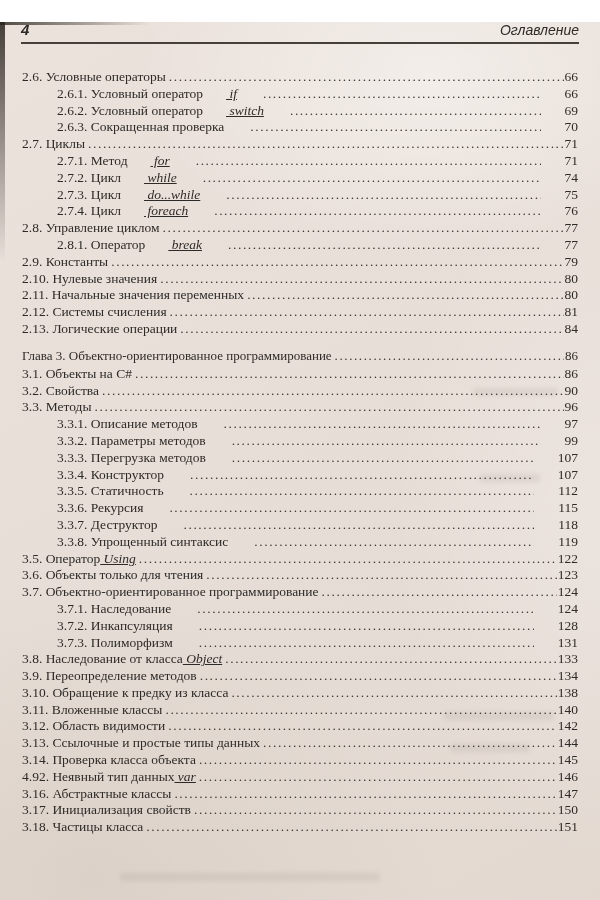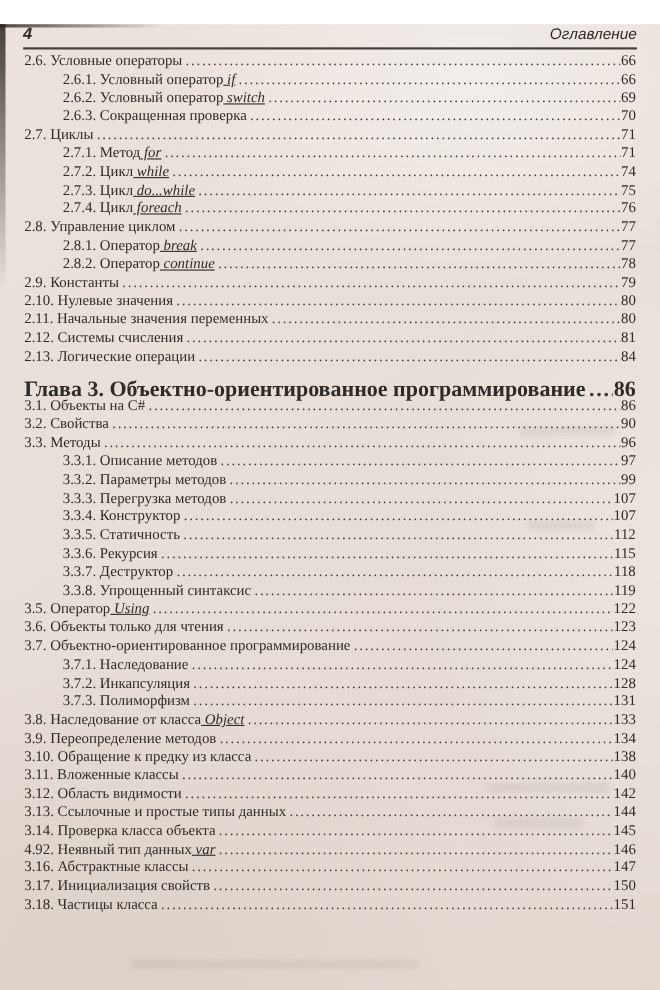--- a/index.html
+++ b/index.html
@@ -47,27 +47,27 @@
     border-bottom: 2px solid #46403a;
     display: flex; justify-content: space-between; align-items: baseline;
     font-family: "Liberation Sans", sans-serif;
     font-style: italic;
     line-height: 16px;
   }
   .header .page-num   { font-size: 15px; font-weight: bold; }
   .header .head-title { font-size: 14px; }
 
   
-  .toc { margin: 2px 22px 0 22px; }
+  .toc { margin: 25px 22px 0 22px; }
   .row {
     display: flex; align-items: baseline;
     height: 16.8px; font-size: 13.5px; white-space: nowrap;
   }
-  .row.indent  { padding-left: 35px; }
-  .row.chapter { font-weight: bold; font-size: 20px; height: 18px; margin-top: 10px; }
+  .row.indent  { padding-left: 35px; gap: 23px; }
+  .row.chapter { font-weight: normal; font-size: 13px; height: 18px; margin-top: 10px; }
   .label { white-space: nowrap; }
   .term  { font-style: italic; text-decoration: underline; }
   .dots  { flex: 1 1 auto; overflow: hidden; white-space: nowrap; margin: 0 1px 0 3px; min-width: 10px; }
   .dots::after {
     content: "..........................................................................................................................................................................................................";
     letter-spacing: 1.6px; color: #3c3732;
   }
   .pg { white-space: nowrap; }
 </style>
 </head>
@@ -138,26 +138,20 @@
     <span class="label">2.8. Управление циклом</span>
     <span class="dots"></span>
     <span class="pg">77</span>
   </div>
       <div class="row indent">
     <span class="label">2.8.1. Оператор</span>
         <span class="term">&nbsp;break</span>
     <span class="dots"></span>
     <span class="pg">77</span>
   </div>
-      <div class="row indent">
-    <span class="label">2.8.2. Оператор</span>
-        <span class="term">&nbsp;continue</span>
-    <span class="dots"></span>
-    <span class="pg">78</span>
-  </div>
       <div class="row">
     <span class="label">2.9. Константы</span>
     <span class="dots"></span>
     <span class="pg">79</span>
   </div>
       <div class="row">
     <span class="label">2.10. Нулевые значения</span>
     <span class="dots"></span>
     <span class="pg">80</span>
   </div>

